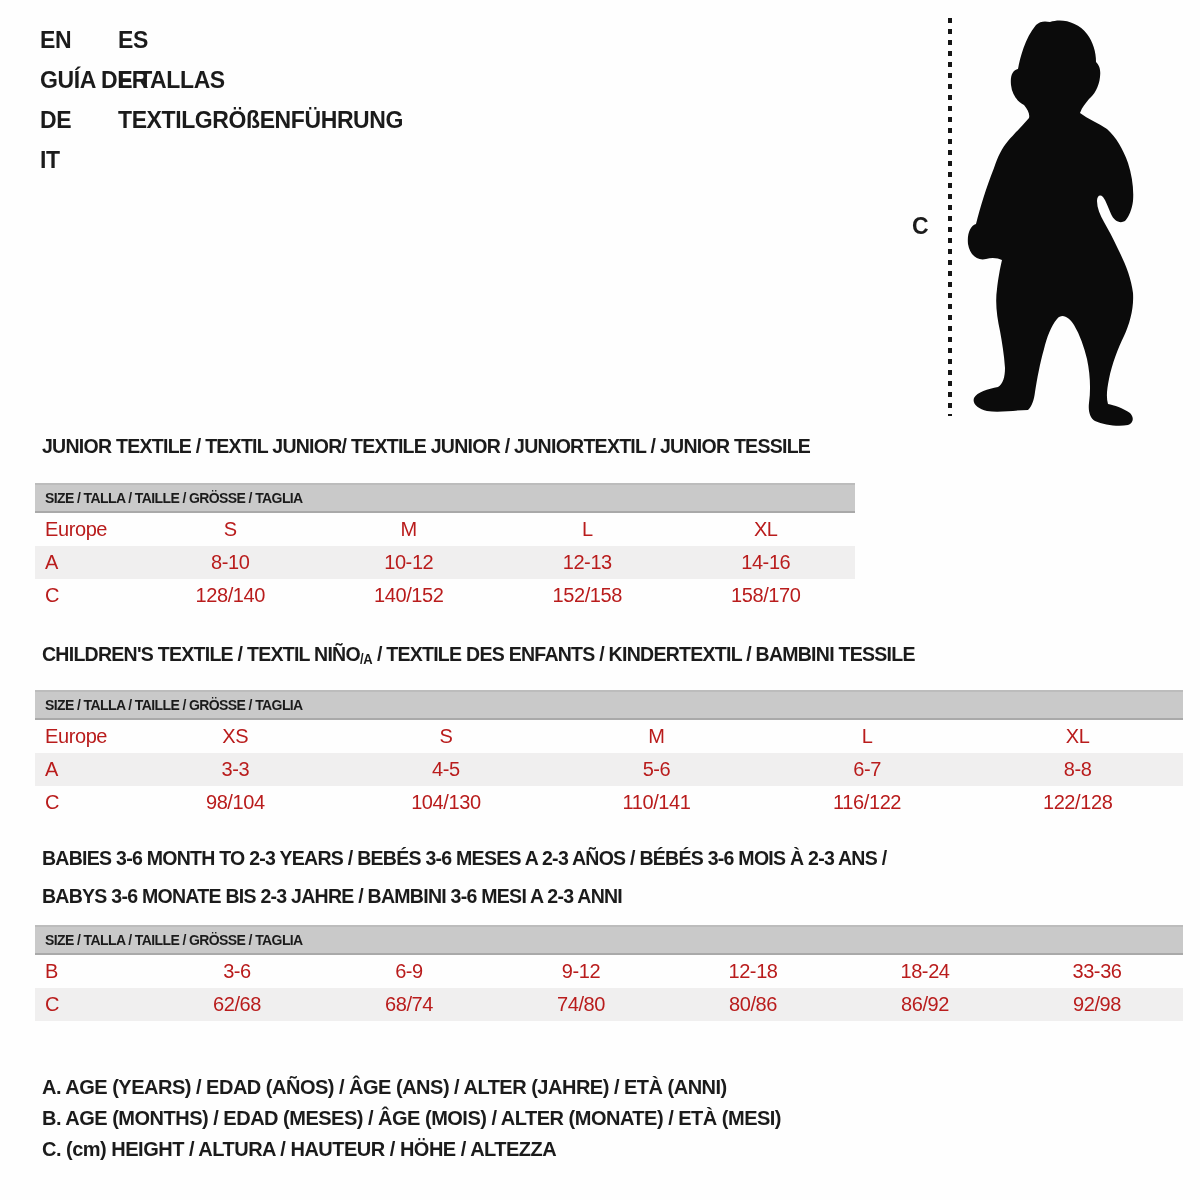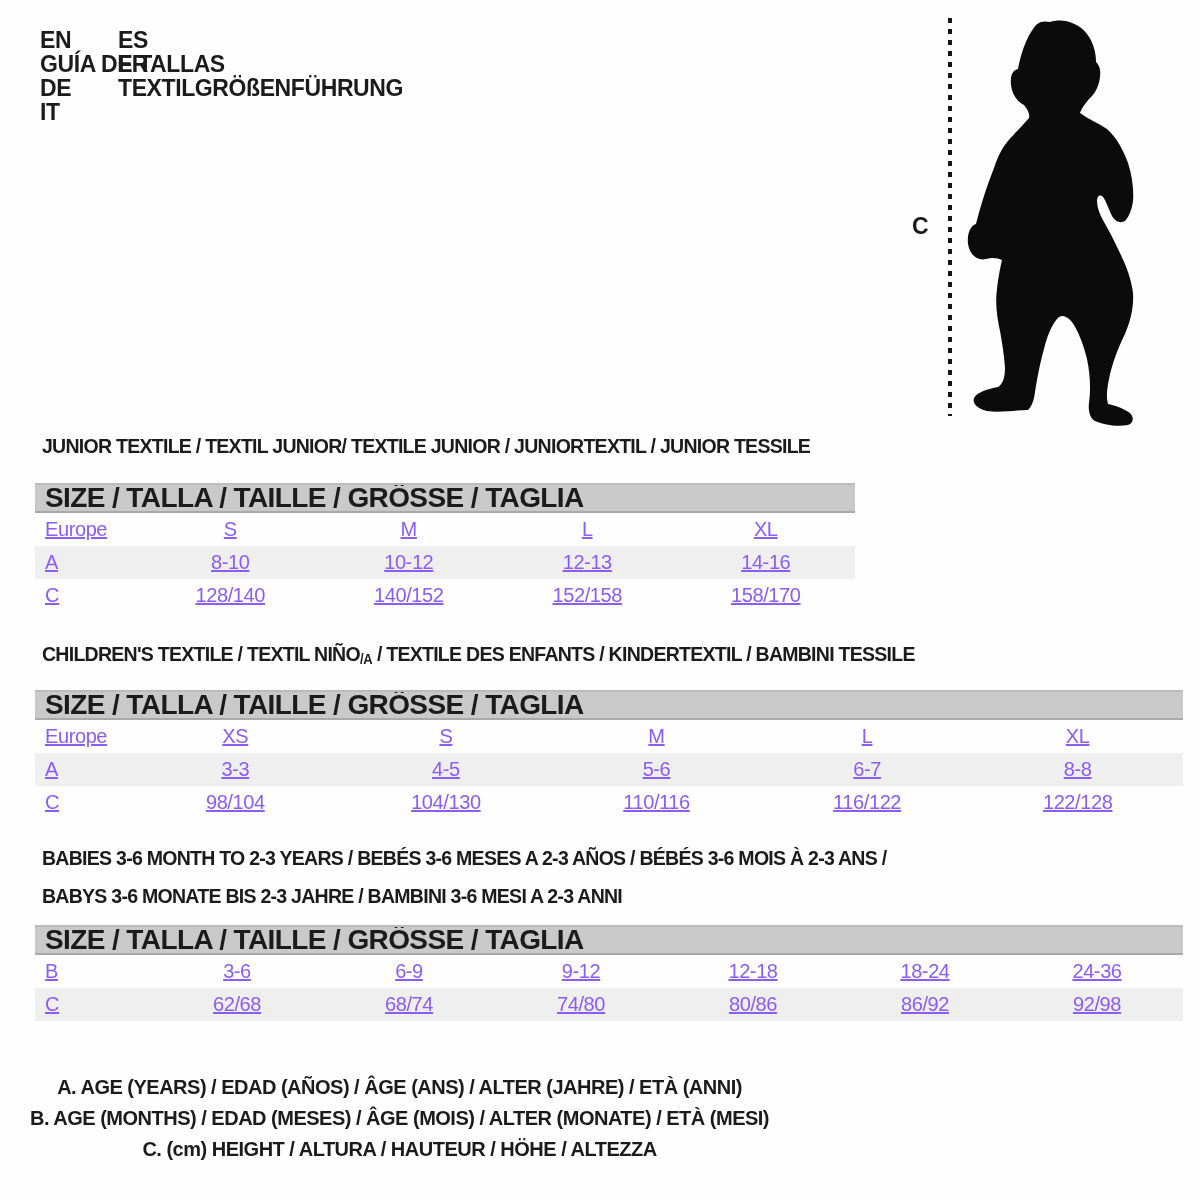--- a/index.html
+++ b/index.html
@@ -10,21 +10,21 @@
     background:#fefefe;
     color:#1b1b1b;
     font-family:"Liberation Sans", sans-serif;
     overflow:hidden;
   }
 
   
   .lang-block {
     position:absolute; left:40px; top:28px;
     display:grid; grid-template-columns:78px auto;
-    row-gap:0;
+    row-gap:16px;
     font-size:23px; font-weight:700; letter-spacing:-0.4px;
     line-height:24px; white-space:nowrap;
   }
 
   
   .measure-line {
     position:absolute; left:948px; top:18px; width:4px; height:398px;
     background:repeating-linear-gradient(180deg,#151515 0px,#151515 5px,transparent 5px,transparent 11px);
   }
   .measure-label {
@@ -48,40 +48,40 @@
 
   
   .size-table { position:absolute; left:35px; }
   #junior-table   { top:483px; width:820px; }
   #children-table { top:690px; width:1148px; }
   #babies-table   { top:925px; width:1148px; }
 
   .thead {
     height:30px; background:#c9c9c9;
     border-top:2px solid #bcbcbc; border-bottom:2px solid #a9a9a9;
-    font-size:28px; font-weight:700; letter-spacing:-0.6px;
+    font-size:14px; font-weight:700; letter-spacing:-0.6px;
     line-height:26px; padding-left:10px;
     white-space:nowrap; overflow:hidden;
   }
   .trow { display:flex; height:33px; align-items:center; }
   .trow.shaded { background:#f0efef; }
   .tcell {
     flex:1; text-align:center;
-    font-size:20px; letter-spacing:-0.4px; color:#8b5cf6;text-decoration:underline;
+    font-size:20px; letter-spacing:-0.4px; color:#b91c1c;
   }
   .tcell.label { flex:none; text-align:left; padding-left:10px; }
   #junior-table   .tcell.label { width:106px; }
   #children-table .tcell.label { width:95px; }
   #babies-table   .tcell.label { width:116px; }
 
   
   .legend {
-    position:absolute; left:30px; top:1076px;
+    position:absolute; left:42px; top:1076px;
     font-size:20px; font-weight:700; letter-spacing:-0.5px;
-    line-height:22px; white-space:nowrap;text-align:center;
+    line-height:22px; white-space:nowrap;
   }
   .legend .legend-line { margin-bottom:9px; }
 </style>
 </head>
 <body>
 
 <div class="page">
 
   <div class="lang-block">
     <span>EN</span>
@@ -193,40 +193,40 @@
           <div class="tcell">3-3</div>
           <div class="tcell">4-5</div>
           <div class="tcell">5-6</div>
           <div class="tcell">6-7</div>
           <div class="tcell">8-8</div>
         </div>
         <div class="trow">
           <div class="tcell label">C</div>
           <div class="tcell">98/104</div>
           <div class="tcell">104/130</div>
-          <div class="tcell">110/116</div>
+          <div class="tcell">110/141</div>
           <div class="tcell">116/122</div>
           <div class="tcell">122/128</div>
         </div>
       </div>
   </div>
 
   <div class="sec-title" id="babies-title-1">BABIES 3-6 MONTH TO 2-3 YEARS / BEBÉS 3-6 MESES A 2-3 AÑOS / BÉBÉS 3-6 MOIS À 2-3 ANS /</div>
   <div class="sec-title" id="babies-title-2">BABYS 3-6 MONATE BIS 2-3 JAHRE / BAMBINI 3-6 MESI A 2-3 ANNI</div>
   <div class="size-table" id="babies-table">
     <div class="thead">SIZE / TALLA / TAILLE / GRÖSSE / TAGLIA</div>
     <div>
         <div class="trow">
           <div class="tcell label">B</div>
           <div class="tcell">3-6</div>
           <div class="tcell">6-9</div>
           <div class="tcell">9-12</div>
           <div class="tcell">12-18</div>
           <div class="tcell">18-24</div>
-          <div class="tcell">24-36</div>
+          <div class="tcell">33-36</div>
         </div>
         <div class="trow shaded">
           <div class="tcell label">C</div>
           <div class="tcell">62/68</div>
           <div class="tcell">68/74</div>
           <div class="tcell">74/80</div>
           <div class="tcell">80/86</div>
           <div class="tcell">86/92</div>
           <div class="tcell">92/98</div>
         </div>

